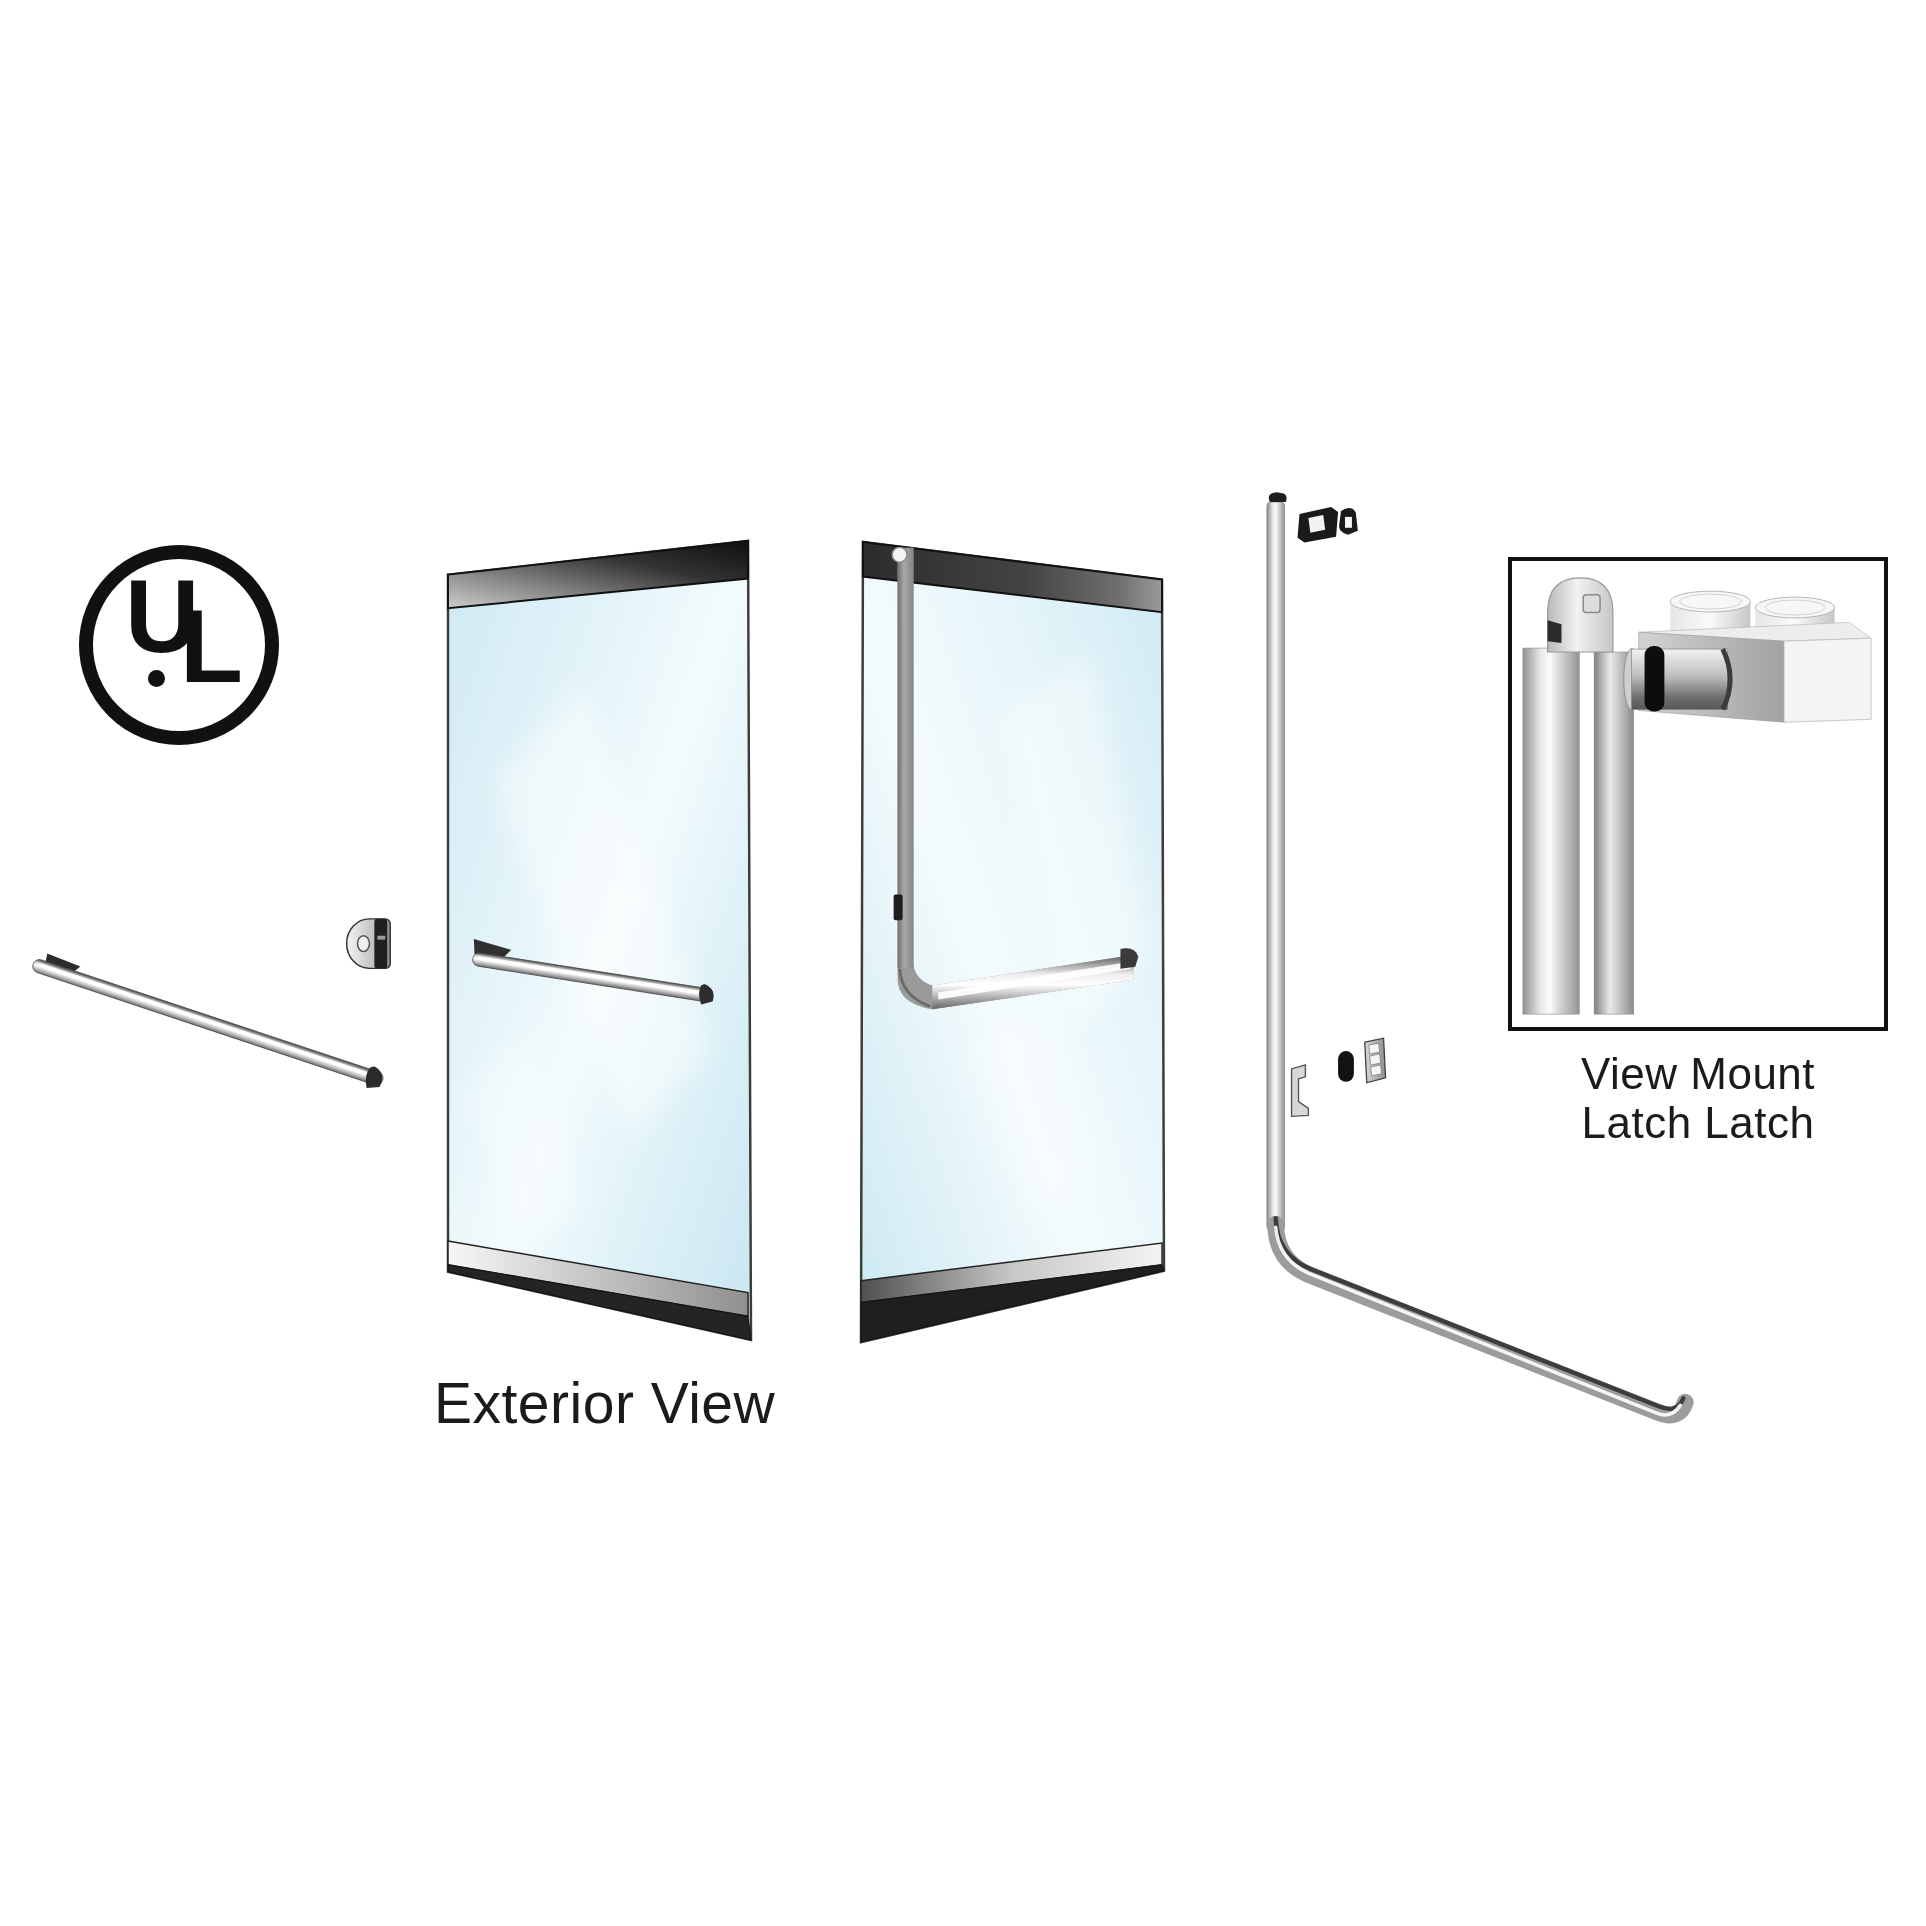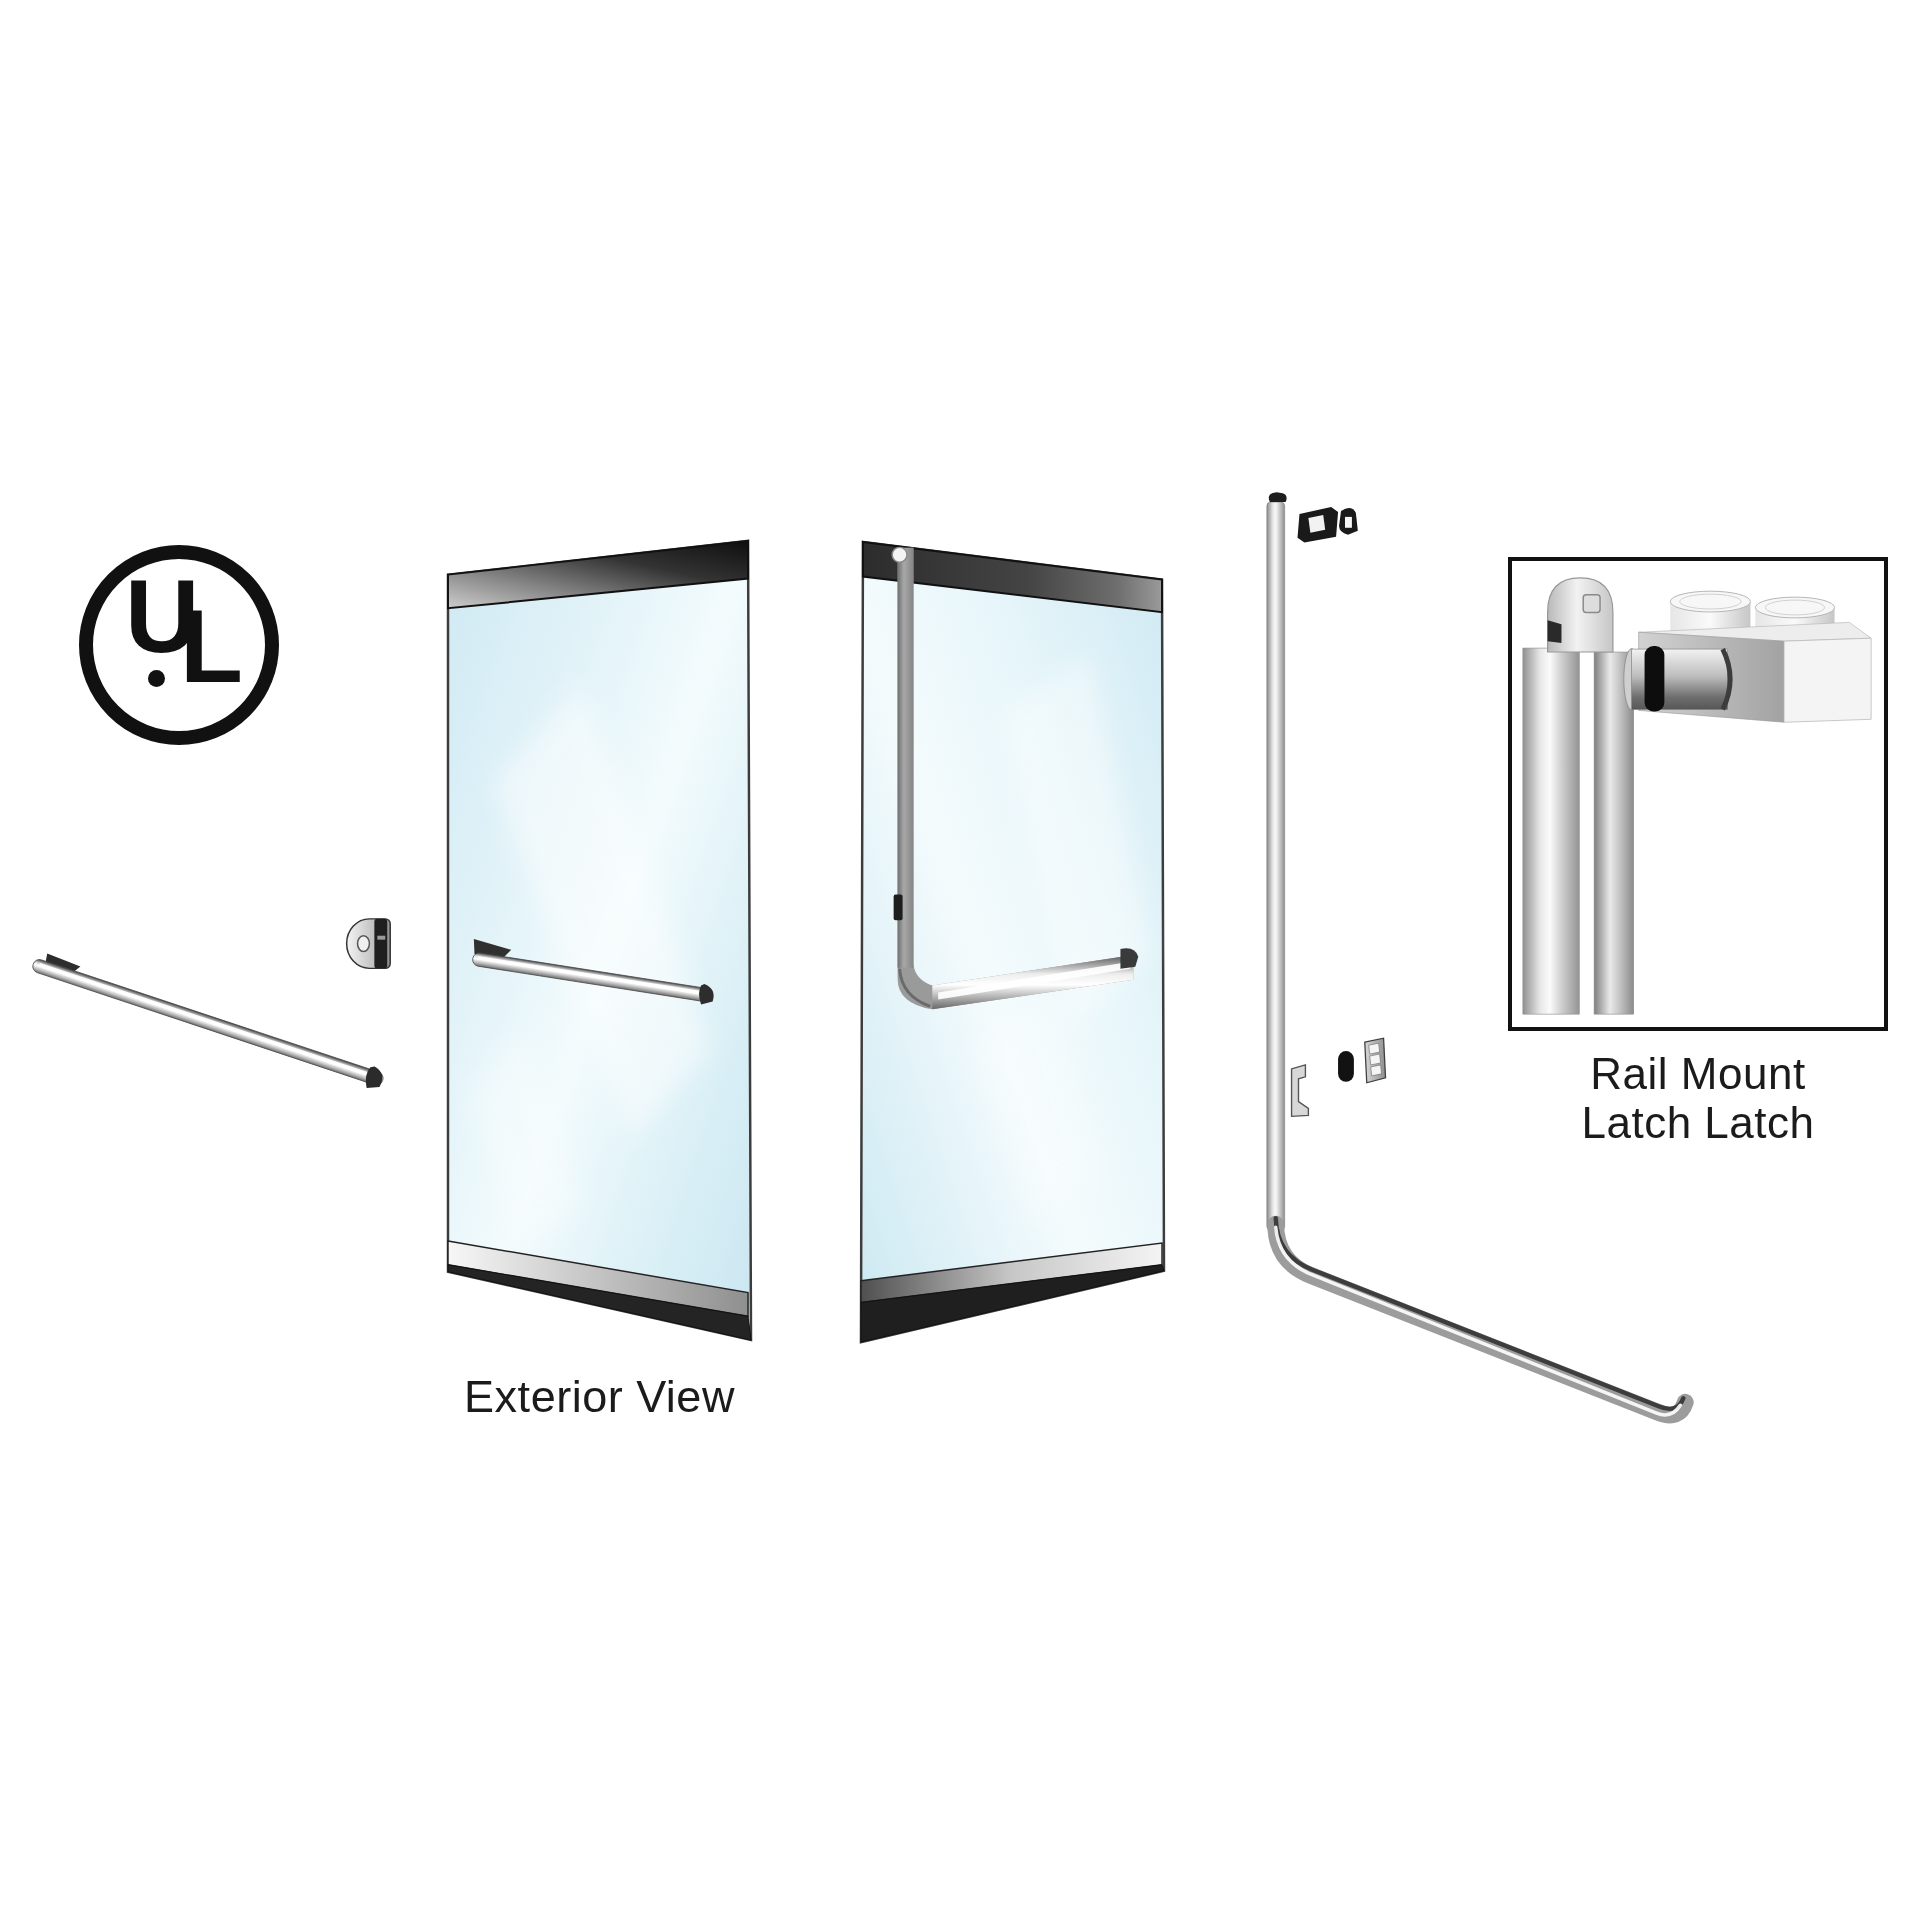--- a/index.html
+++ b/index.html
@@ -17,21 +17,21 @@
   .ul-logo{
     position:absolute;left:79px;top:545px;width:172px;height:172px;
     border:14px solid #111;border-radius:50%;
   }
   .ul-logo span{position:absolute;color:#111;font-weight:700;line-height:1;}
   .ul-u{left:32px;top:6px;font-size:103px;}
   .ul-l{left:87px;top:36px;font-size:103px;}
   .ul-dot{left:55px;top:111px;width:17px;height:17px;border-radius:50%;background:#111;}
   
   .caption{
-    position:absolute;color:var(--text);font-size:45px;text-align:center;
+    position:absolute;color:var(--text);font-size:57px;text-align:center;
     letter-spacing:0.5px;line-height:1.1;white-space:nowrap;
   }
   .label-exterior{left:434px;top:1372px;width:331px;}
   .label-interior{left:849px;top:1374px;width:331px;}
   .label-detail{left:1508px;top:1049px;width:380px;font-size:44px;line-height:49px;}
   
   .inset-box{
     position:absolute;left:1508px;top:557px;width:372px;height:466px;
     border:4px solid #111;background:#fff;
   }
@@ -290,18 +290,18 @@
         <ellipse cx="121" cy="119.5" rx="8" ry="31" fill="#cfcfcf" stroke="#888" stroke-width="0.8"></ellipse>
         <rect x="121" y="89" width="97" height="61" fill="url(#boltGrad)" stroke="#777" stroke-width="0.6"></rect>
         <rect x="134" y="86" width="20" height="66" rx="9" fill="#0d0d0d"></rect>
         <path d="M213,89 q15,30 0,61" stroke="#3c3c3c" stroke-width="5" fill="none"></path>
       </g>
     </svg>
   </div>
 
   <div class="caption label-exterior">Exterior View</div>
   <div class="caption label-detail">
-    <div>Rail Mount</div>
+    <div>View Mount</div>
     <div>Latch Latch</div>
   </div>
 
 </div>
 
 
 </body></html>

